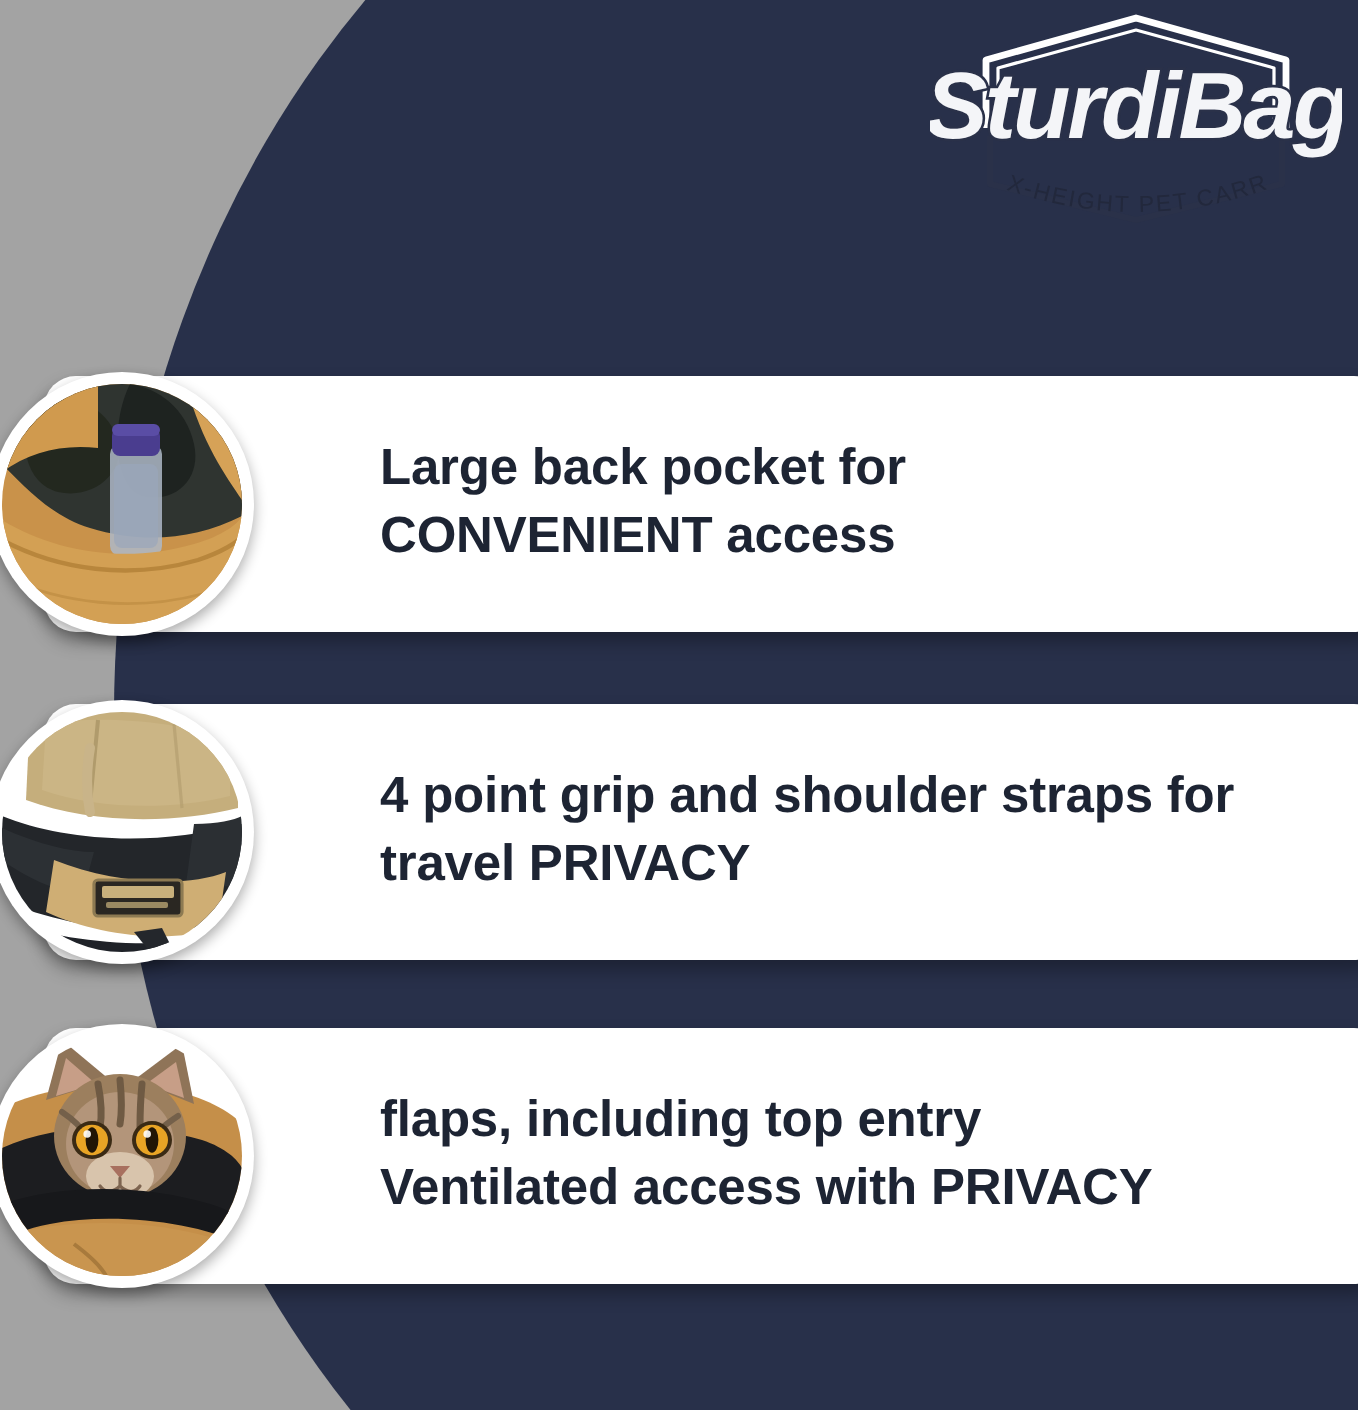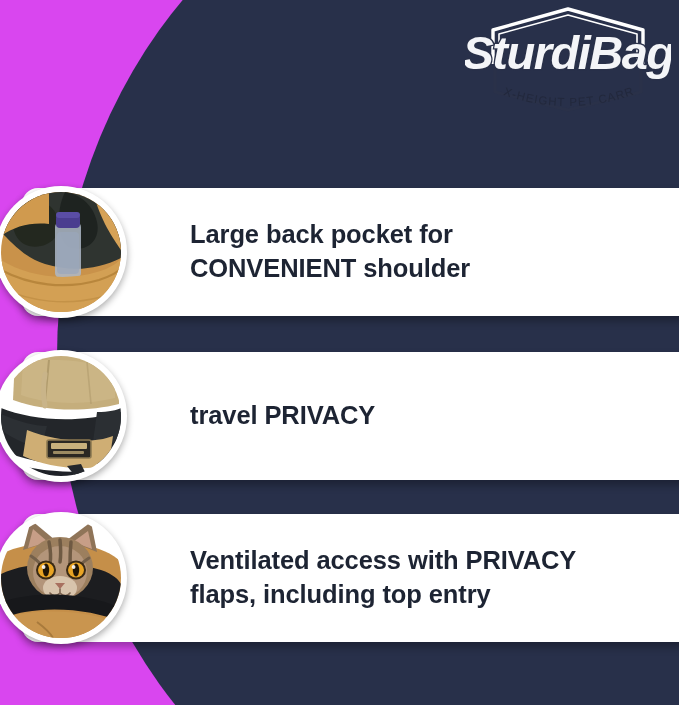--- a/index.html
+++ b/index.html
@@ -8,21 +8,21 @@
     background: #ffffff;
   }
   body {
     font-family: "Liberation Sans", sans-serif;
   }
   #stage {
     position: relative;
     width: 679px;
     height: 705px;
     overflow: hidden;
-    background: #d946ef;
+    background: #a3a3a3;
   }
 
   
   .navy-blob {
     position: absolute;
     left: 57px;
     top: -158px;
     width: 900px;
     height: 1030px;
     background: #28304a;
@@ -119,21 +119,21 @@
       </defs>
       <text font-family="'Liberation Sans', sans-serif" font-size="11.5" fill="#22283c" letter-spacing="1.1">
         <textPath href="#tagArc" startOffset="50%" text-anchor="middle">FLEX-HEIGHT PET CARRIER</textPath>
       </text>
     </svg>
   </div>
 
   <div class="card card-1">
     <div class="card-text">
       <span class="ln">Large back pocket for</span>
-      <span class="ln">CONVENIENT shoulder</span>
+      <span class="ln">CONVENIENT access</span>
     </div>
   </div>
   <div class="photo p1">
     <div class="photo-inner">
       <svg width="120" height="120" viewBox="0 0 120 120">
         <rect width="120" height="120" fill="#c9924a"></rect>
 
         <path d="M0 0 H120 V66 C96 78 70 80 44 72 C24 66 10 50 0 40 Z" fill="#2f3430"></path>
         <path d="M18 8 C34 4 52 10 58 28 C62 44 46 58 28 54 C12 50 6 28 18 8 Z" fill="#23281f"></path>
         <path d="M64 0 C78 2 92 12 96 30 C100 48 86 60 70 56 C56 52 54 20 64 0 Z" fill="#1e2320"></path>
@@ -148,20 +148,21 @@
 
         <path d="M0 68 C26 84 62 90 96 80 C110 76 118 70 120 66 L120 120 H0 Z" fill="#d3a054"></path>
         <path d="M0 78 C28 93 64 98 98 88 C110 84 118 79 120 76" fill="none" stroke="#b8863c" stroke-width="2.2"></path>
         <path d="M0 96 C30 110 66 114 100 105 C112 101 118 97 120 94" fill="none" stroke="#bd8c41" stroke-width="1.4" opacity="0.7"></path>
       </svg>
     </div>
   </div>
 
   <div class="card card-2">
     <div class="card-text">
+      <span class="ln">4 point grip and shoulder straps for</span>
       <span class="ln">travel PRIVACY</span>
     </div>
   </div>
   <div class="photo p2">
     <div class="photo-inner">
       <svg width="120" height="120" viewBox="0 0 120 120">
         <rect width="120" height="120" fill="#ffffff"></rect>
 
         <path d="M14 2 C44 -4 92 0 118 10 L118 48 C86 56 44 56 12 44 Z" fill="#c5ae7c"></path>
         <path d="M22 6 C50 1 90 5 114 14 L114 42 C86 49 48 49 20 39 Z" fill="#cbb585"></path>
@@ -182,22 +183,22 @@
         <rect x="52" y="95" width="31" height="3" rx="1" fill="#9b8a62"></rect>
 
         <path d="M0 104 C34 116 80 120 120 110 L120 120 L0 120 Z" fill="#1f2228"></path>
         <path d="M66 110 L74 120 L86 120 L80 108 Z" fill="#24272c"></path>
       </svg>
     </div>
   </div>
 
   <div class="card card-3">
     <div class="card-text">
+      <span class="ln">flaps, including top entry</span>
       <span class="ln">Ventilated access with PRIVACY</span>
-      <span class="ln">flaps, including top entry</span>
     </div>
   </div>
   <div class="photo p3">
     <div class="photo-inner">
       <svg width="120" height="120" viewBox="0 0 120 120">
         <rect width="120" height="120" fill="#ffffff"></rect>
 
         <path d="M0 36 C20 26 50 22 78 26 C98 29 112 36 120 44 L120 120 L0 120 Z" fill="#c58f49"></path>
 
         <path d="M0 56 C26 44 66 42 100 52 C112 56 118 62 120 66 L120 92 C96 80 56 74 22 80 C12 82 4 86 0 90 Z" fill="#1c1d20"></path>

